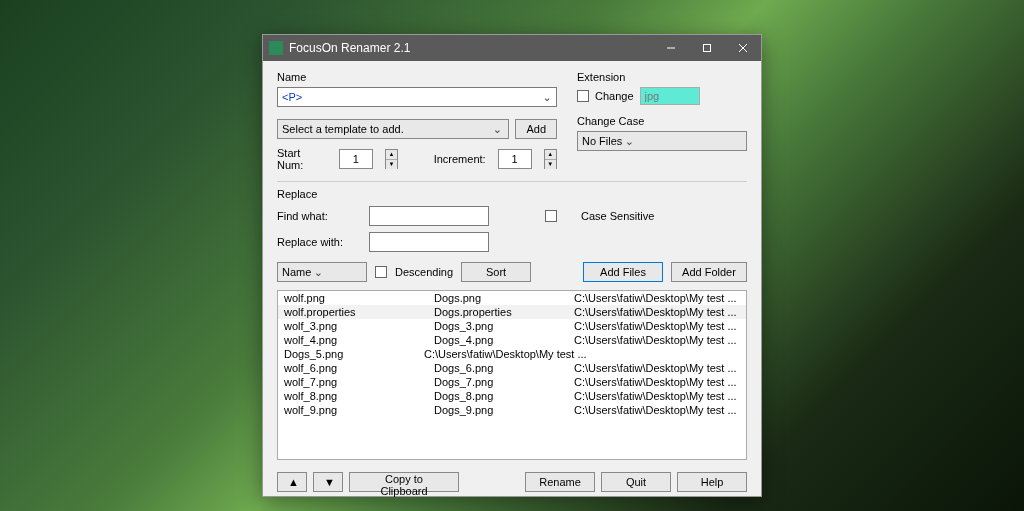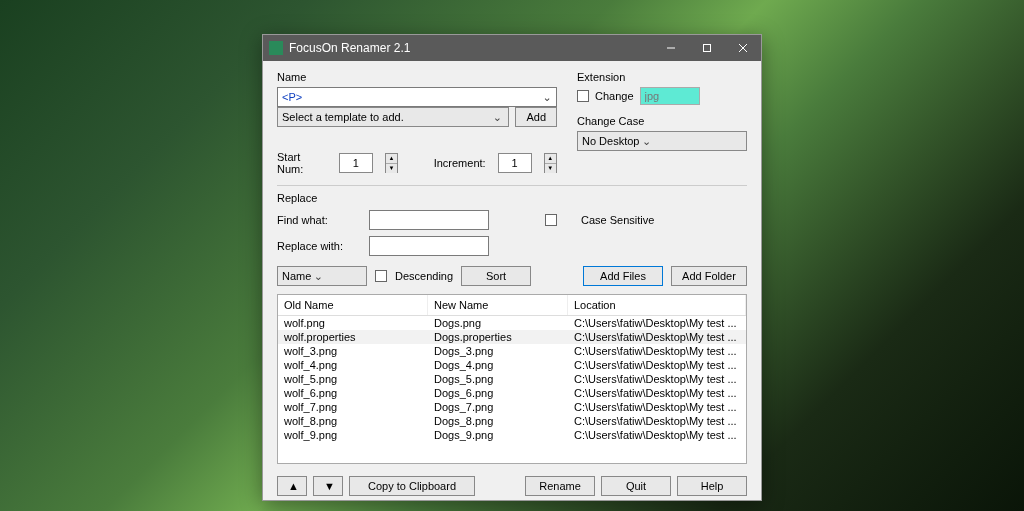--- a/index.html
+++ b/index.html
@@ -12,25 +12,25 @@
 .win-btn { width: 36px; height: 26px; display: flex; align-items: center; justify-content: center; color: #fff; cursor: pointer; }
 .win-btn svg { width: 10px; height: 10px; }
 .content { padding: 10px 14px 4px 14px; }
 .top-row { display: flex; gap: 20px; }
 .left-col { flex: 1; }
 .right-col { width: 170px; }
 .label { display: block; margin-bottom: 4px; }
 .name-box { width: 100%; height: 20px; border: 1px solid #7a7a7a; background: #fff; display: flex; align-items: center; padding: 0 2px 0 4px; }
 .name-val { flex: 1; color: #1040c0; }
 .dd-arrow { width: 14px; text-align: center; color: #444; }
-.template-row { display: flex; gap: 6px; margin-top: 0; }
+.template-row { display: flex; gap: 6px; margin-top: 12px; }
 .select-box { flex: 1; height: 20px; border: 1px solid #888; background: #e8e8e8; display: flex; align-items: center; padding: 0 4px; }
 .select-box .sel-text { flex: 1; }
 .btn { height: 20px; border: 1px solid #888; background: #e8e8e8; padding: 0 10px; cursor: pointer; }
-.num-row { display: flex; align-items: center; gap: 12px; margin-top: 24px; justify-content: center; }
+.num-row { display: flex; align-items: center; gap: 12px; margin-top: 8px; justify-content: center; }
 .num-label { }
 .num-input { width: 34px; height: 20px; border: 1px solid #888; background: #fff; text-align: center; }
 .spinner-btns { display: flex; flex-direction: column; border: 1px solid #888; width: 14px; height: 20px; }
 .sp { flex: 1; background: #e8e8e8; text-align: center; font-size: 6px; line-height: 9px; border-bottom: 1px solid #aaa; cursor: pointer; }
 .sp:last-child { border-bottom: none; }
 .ext-row { display: flex; align-items: center; gap: 6px; }
 .chk { width: 12px; height: 12px; border: 1px solid #666; background: #fff; display: inline-block; }
 .ext-input { width: 60px; height: 18px; border: 1px solid #aaa; background: #5eead4; padding: 0 4px; color: #777; }
 .cc-label { margin-top: 10px; display: block; margin-bottom: 4px; }
 .cc-select { width: 100%; height: 20px; border: 1px solid #888; background: #e8e8e8; display: flex; align-items: center; padding: 0 4px; }
@@ -50,21 +50,21 @@
 .list-header .col { padding: 4px 6px; border-right: 1px solid #eee; }
 .list-body { }
 .row { display: flex; }
 .row:nth-child(2) { background: #f2f2f2; }
 .row .cell { padding: 1px 6px; white-space: nowrap; overflow: hidden; text-overflow: ellipsis; }
 .c1 { width: 150px; }
 .c2 { width: 140px; }
 .c3 { flex: 1; }
 .bottom-row { display: flex; align-items: center; gap: 6px; margin-top: 12px; }
 .btn-arrow { width: 30px; }
-.btn-copy { width: 126px; }
+.btn-copy { width: 110px; }
 .btn-bottom { width: 70px; }
 </style>
 </head>
 <body>
 
 <div class="window">
   <div class="titlebar">
     <span class="app-icon"></span>
     <span class="title-text">FocusOn Renamer 2.1</span>
     <div class="win-controls">
@@ -120,21 +120,21 @@
       </div>
       <div class="right-col">
         <span class="label">Extension</span>
         <div class="ext-row">
           <span class="chk"></span>
           <span>Change</span>
           <input class="ext-input" readonly="" value="jpg" style="">
         </div>
         <span class="cc-label">Change Case</span>
         <div class="cc-select">
-          <span class="sel-text">No Desktop</span>
+          <span class="sel-text">No Files</span>
           <span class="dd-arrow">⌄</span>
         </div>
       </div>
     </div>
 
     <hr class="sep">
 
     <div class="replace-section">
       <div class="replace-title">Replace</div>
       <div class="rep-row">
@@ -157,25 +157,20 @@
       </div>
       <span class="chk"></span>
       <span>Descending</span>
       <button class="btn btn-sort">Sort</button>
       <div class="spacer"></div>
       <button class="btn btn-primary" style="width:80px">Add Files</button>
       <button class="btn" style="width:76px">Add Folder</button>
     </div>
 
     <div class="file-list">
-      <div class="list-header">
-        <div class="col c1">Old Name</div>
-        <div class="col c2">New Name</div>
-        <div class="col c3">Location</div>
-      </div>
       <div class="list-body" id="list-body">
           <div class="row">
             <div class="cell c1">wolf.png</div>
             <div class="cell c2">Dogs.png</div>
             <div class="cell c3">C:\Users\fatiw\Desktop\My test ...</div>
           </div>
           <div class="row">
             <div class="cell c1">wolf.properties</div>
             <div class="cell c2">Dogs.properties</div>
             <div class="cell c3">C:\Users\fatiw\Desktop\My test ...</div>
@@ -184,21 +179,20 @@
             <div class="cell c1">wolf_3.png</div>
             <div class="cell c2">Dogs_3.png</div>
             <div class="cell c3">C:\Users\fatiw\Desktop\My test ...</div>
           </div>
           <div class="row">
             <div class="cell c1">wolf_4.png</div>
             <div class="cell c2">Dogs_4.png</div>
             <div class="cell c3">C:\Users\fatiw\Desktop\My test ...</div>
           </div>
           <div class="row">
-            <div class="cell c1">wolf_5.png</div>
             <div class="cell c2">Dogs_5.png</div>
             <div class="cell c3">C:\Users\fatiw\Desktop\My test ...</div>
           </div>
           <div class="row">
             <div class="cell c1">wolf_6.png</div>
             <div class="cell c2">Dogs_6.png</div>
             <div class="cell c3">C:\Users\fatiw\Desktop\My test ...</div>
           </div>
           <div class="row">
             <div class="cell c1">wolf_7.png</div>

